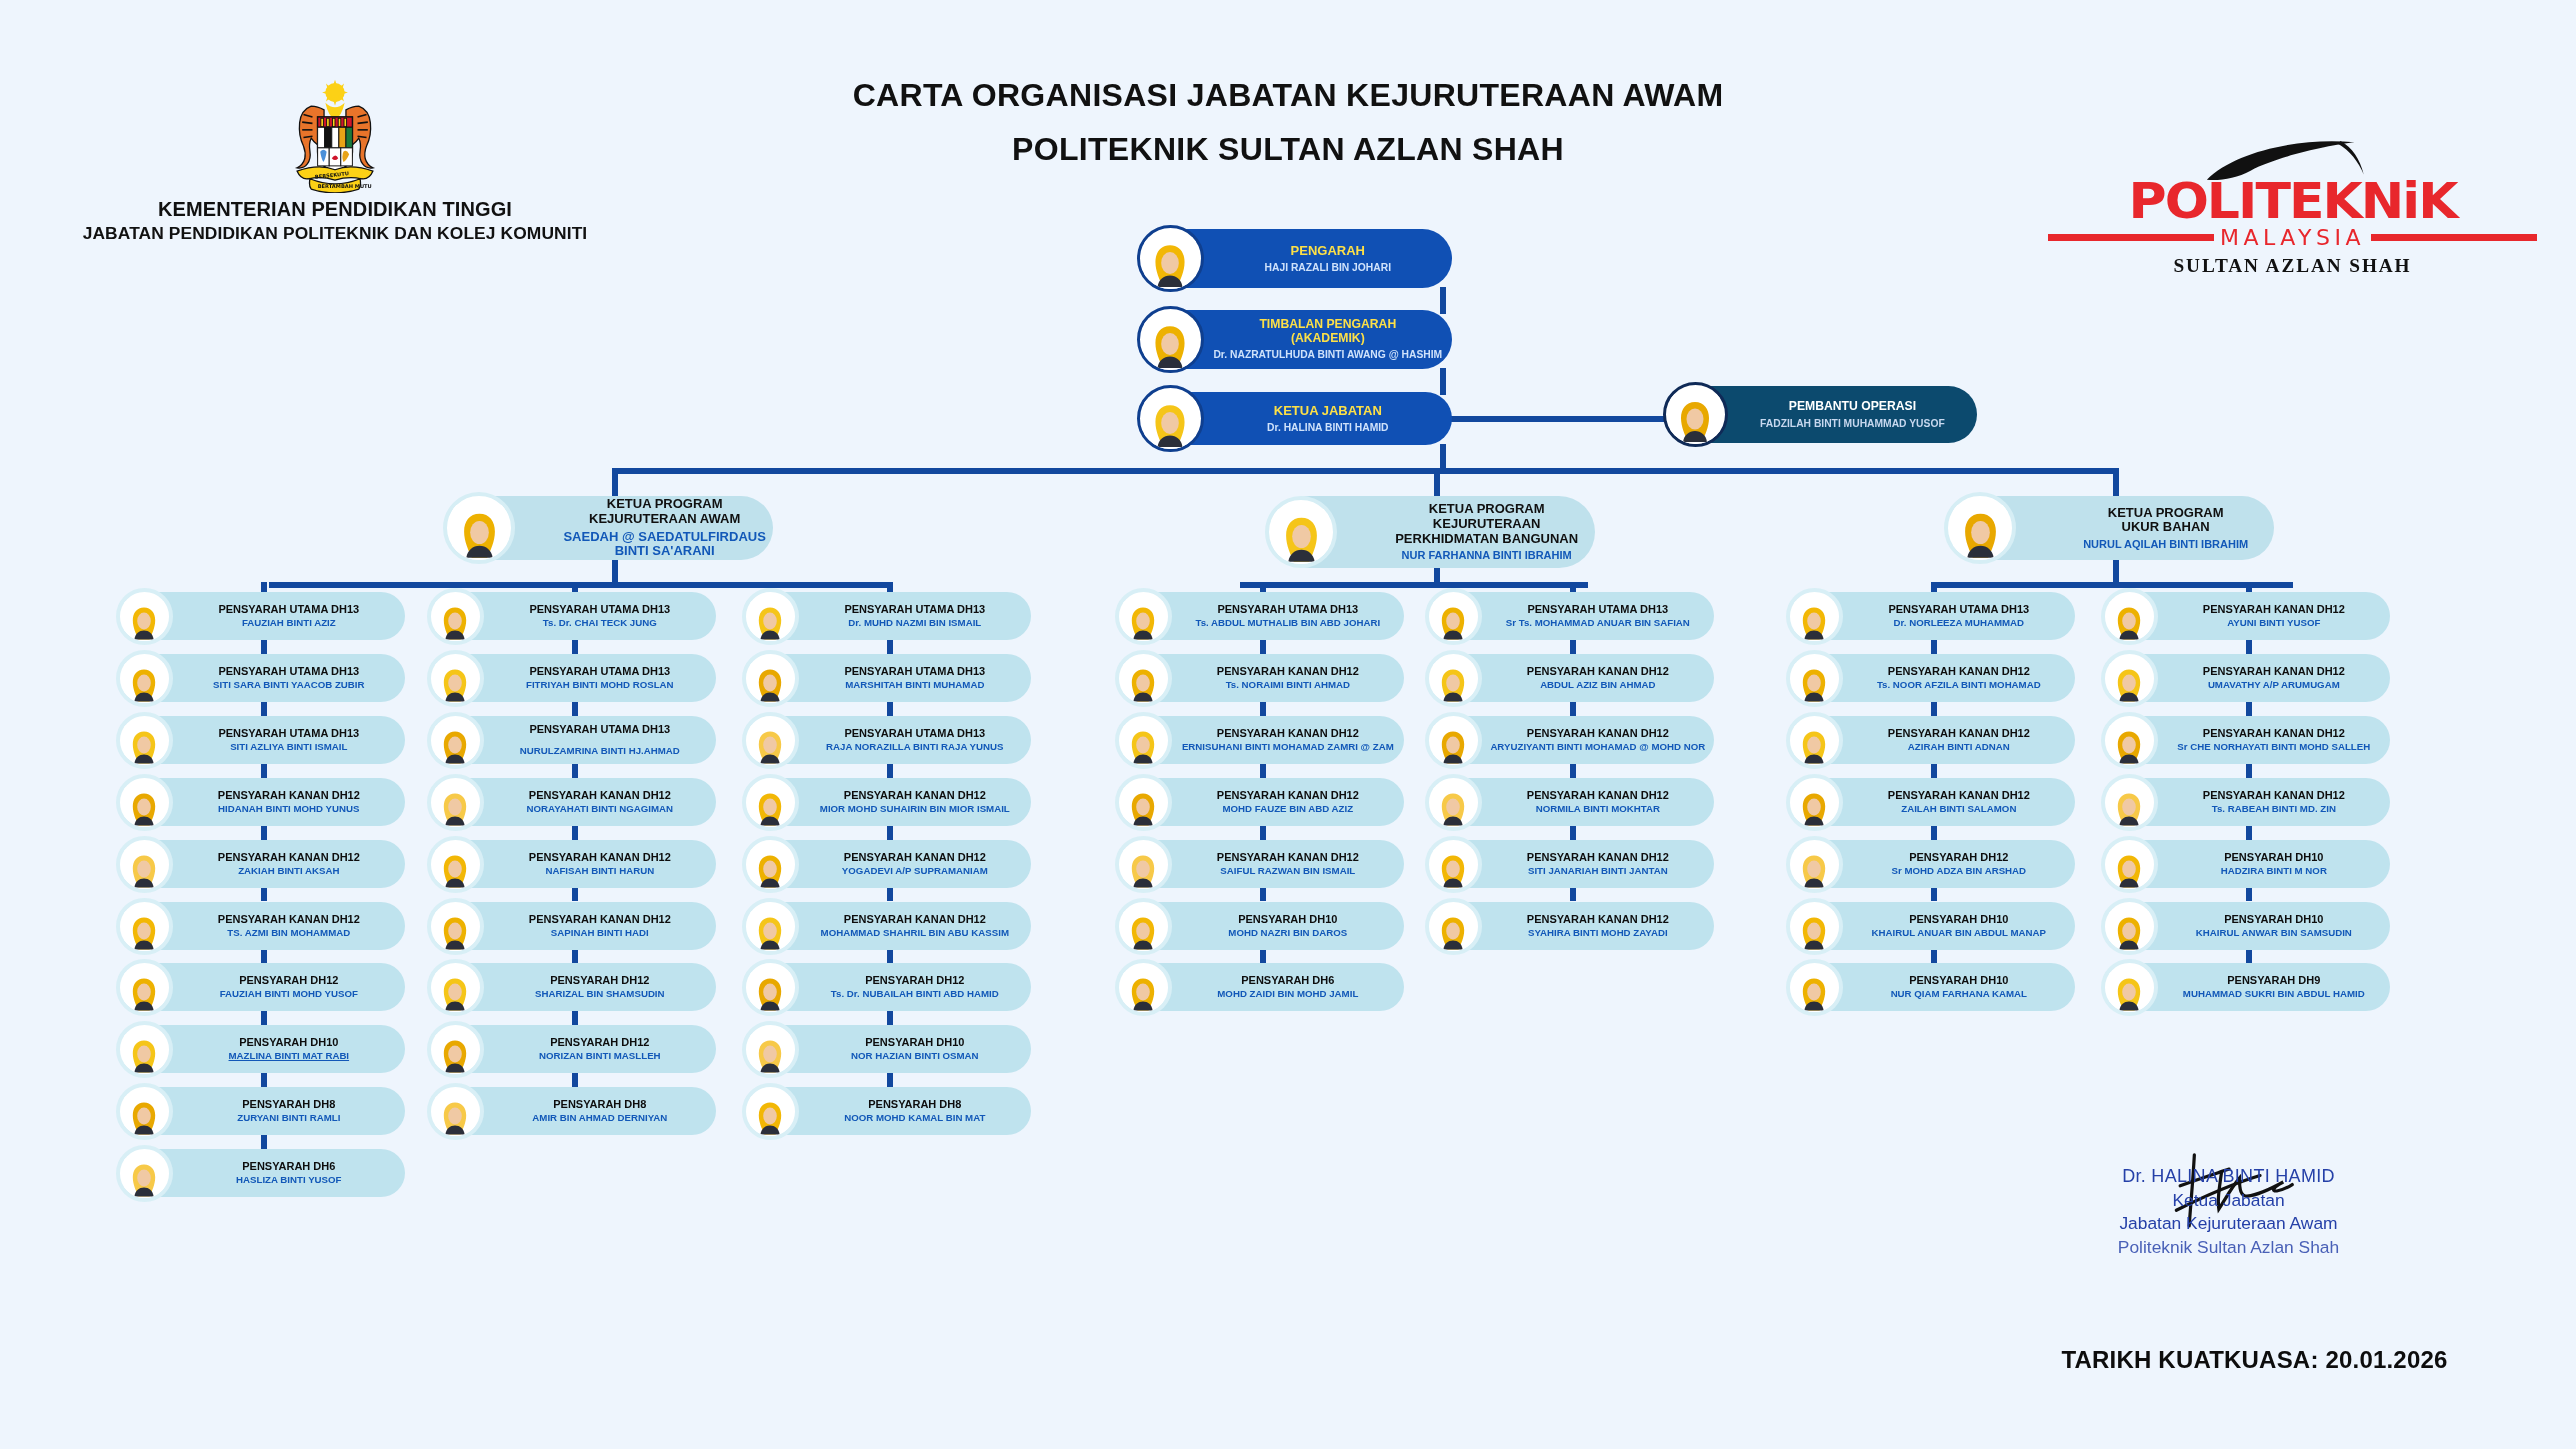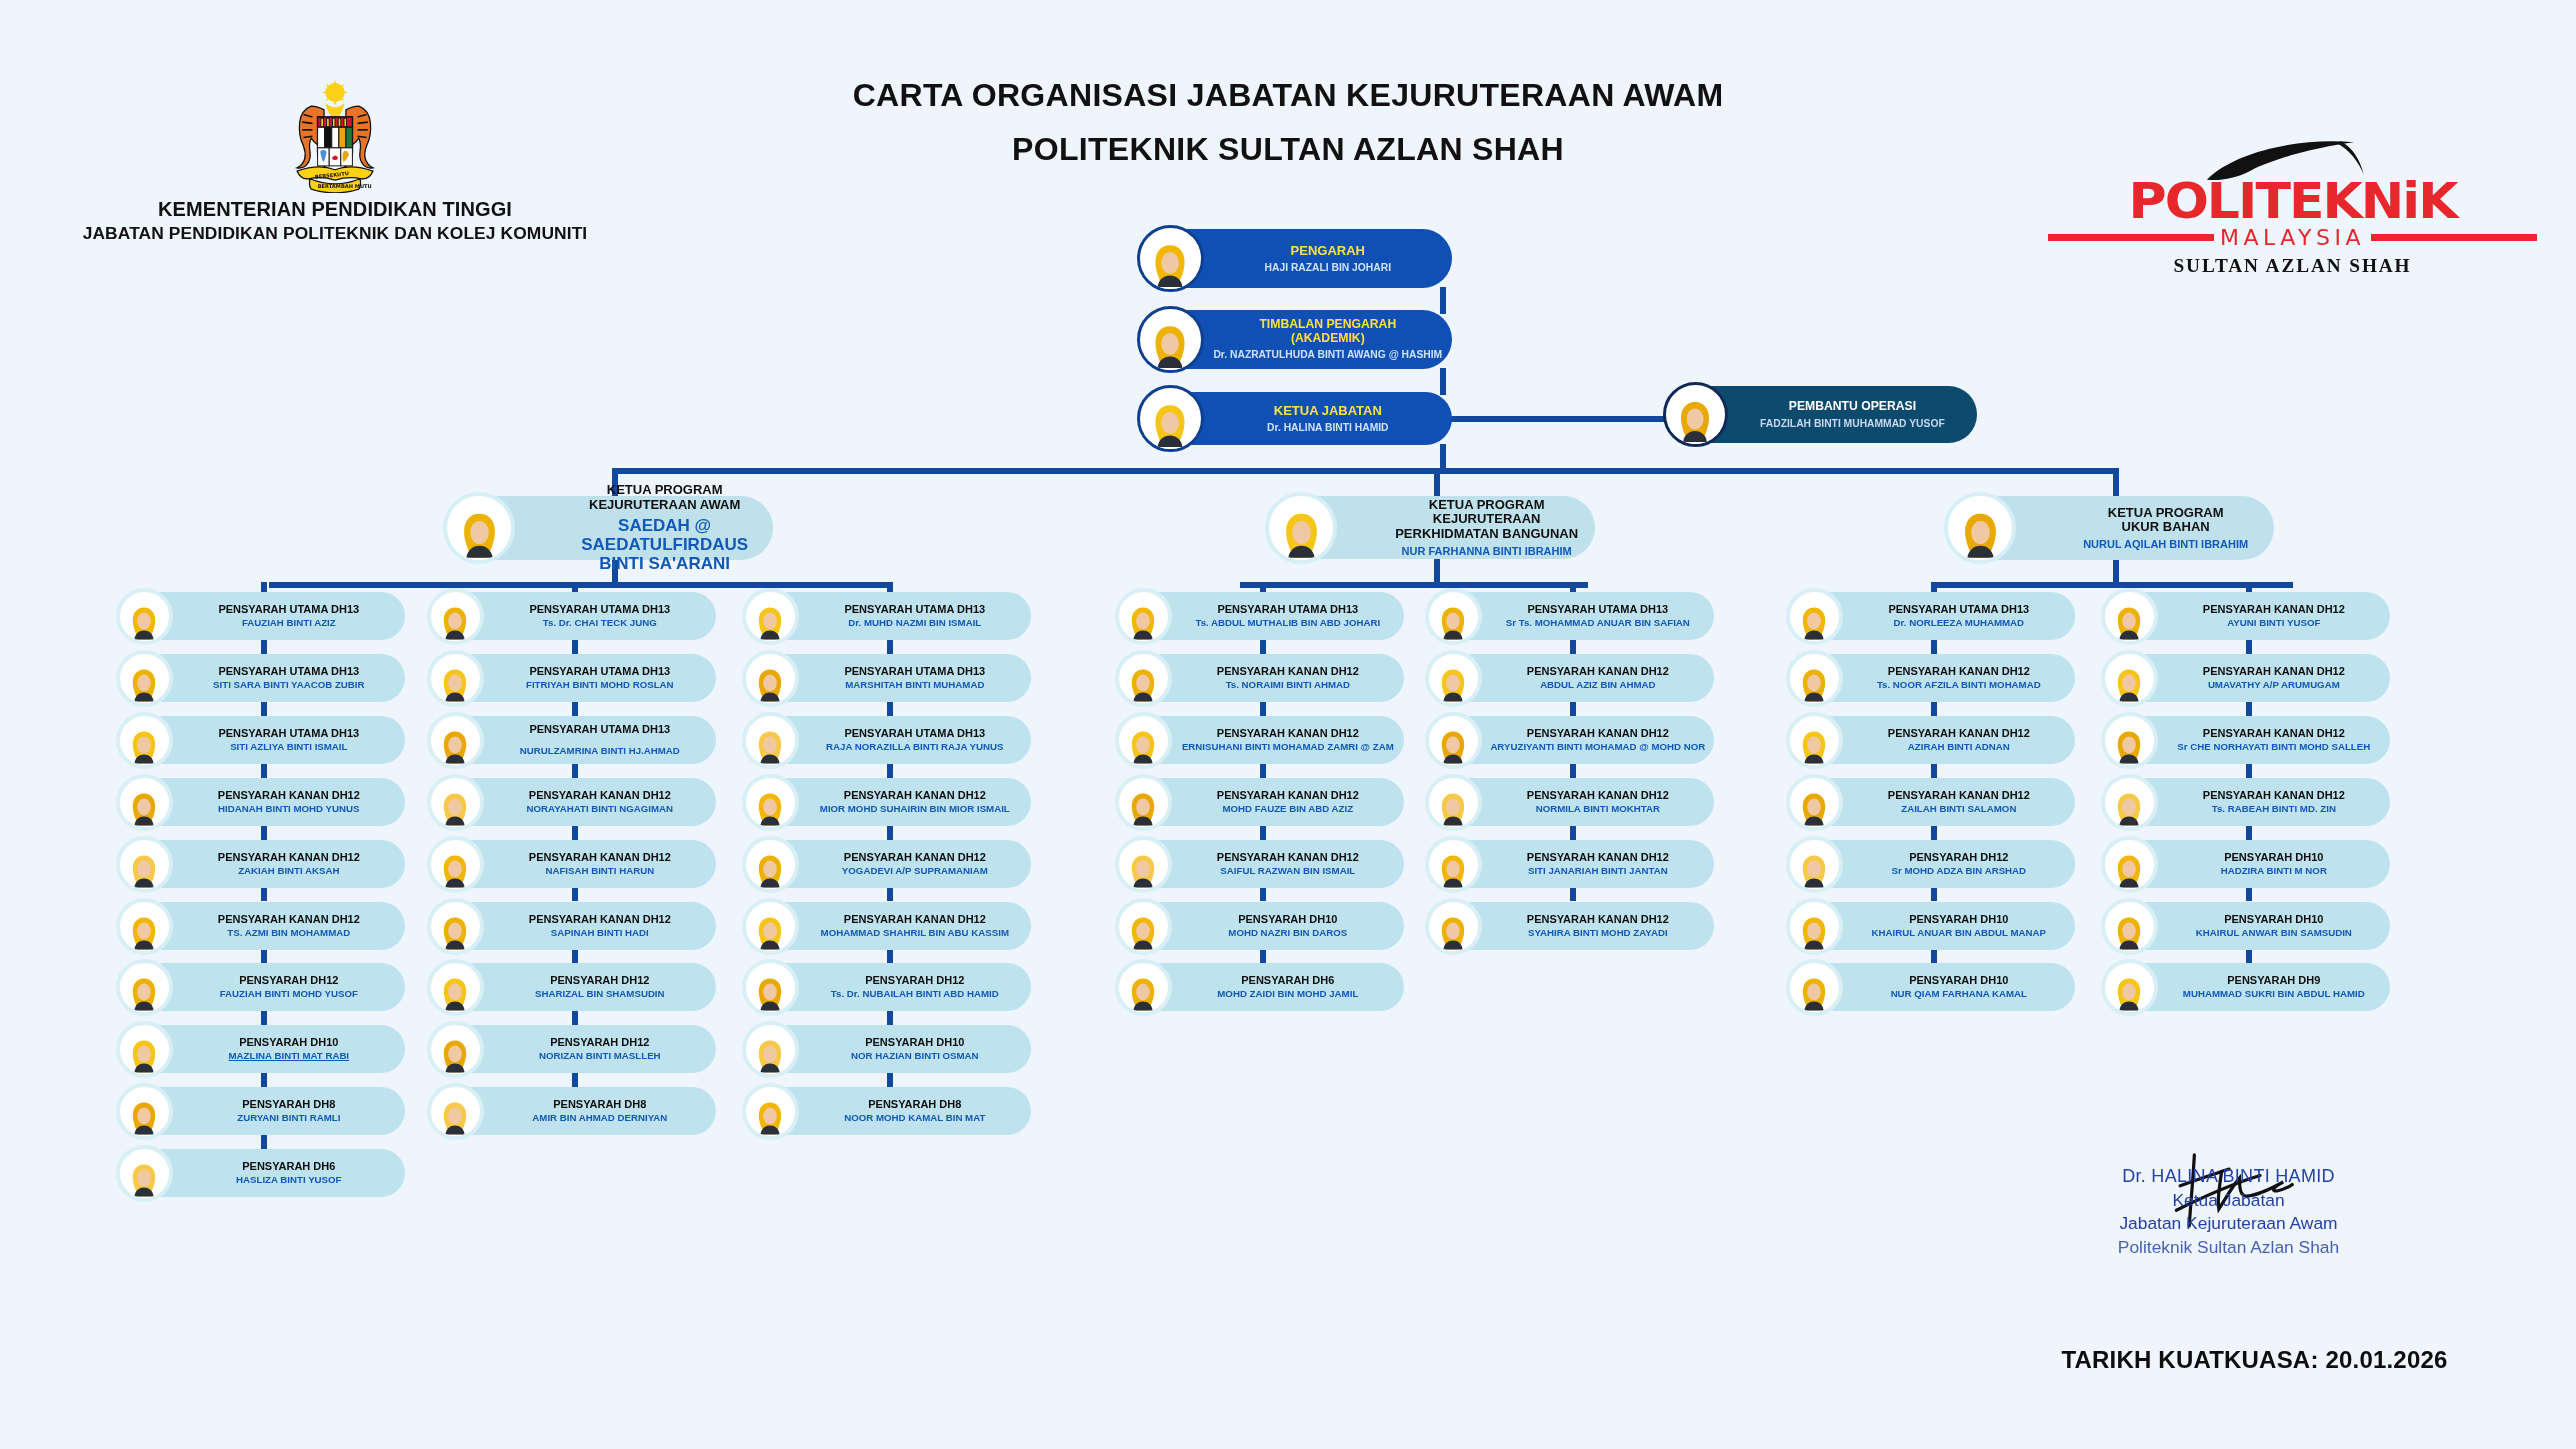--- a/index.html
+++ b/index.html
@@ -309,24 +309,24 @@
       <div class="avatar" style="width: 64px; height: 64px; margin-left: -7.7px;">
         <svg width="55" height="55" viewBox="0 0 100 100">
           <rect width="100" height="100" fill="#ffffff"></rect>
           <path d="M50 16 C68 16 78 30 78 48 C78 66 70 82 64 96 L36 96 C30 82 22 66 22 48 C22 30 32 16 50 16 Z" fill="#edb100"></path>
           <ellipse cx="50" cy="50" rx="17" ry="21" fill="#f0c9a4"></ellipse>
           <path d="M26 96 C28 82 38 74 50 74 C62 74 72 82 74 96 Z" fill="#2b2f3a"></path>
         </svg>
       </div>
       <div class="txt">
         <div class="role" style="font-size: 13px;">KETUA PROGRAM<br>KEJURUTERAAN AWAM</div>
-        <div class="pname" style="font-size: 17px; margin-top: 3.2px;">SAEDAH @ SAEDATULFIRDAUS BINTI SA'ARANI</div>
-      </div>
-    </div>
-    <div class="node head" style="left: 1273px; top: 496px; width: 322px; height: 63px;">
+        <div class="pname" style="font-size: 13px; margin-top: 3.2px;">SAEDAH @ SAEDATULFIRDAUS BINTI SA'ARANI</div>
+      </div>
+    </div>
+    <div class="node head" style="left: 1273px; top: 496px; width: 322px; height: 72px;">
       <div class="avatar" style="width: 64px; height: 64px; margin-left: -7.7px;">
         <svg width="55" height="55" viewBox="0 0 100 100">
           <rect width="100" height="100" fill="#ffffff"></rect>
           <path d="M50 16 C68 16 78 30 78 48 C78 66 70 82 64 96 L36 96 C30 82 22 66 22 48 C22 30 32 16 50 16 Z" fill="#f5c518"></path>
           <ellipse cx="50" cy="50" rx="17" ry="21" fill="#f0c9a4"></ellipse>
           <path d="M26 96 C28 82 38 74 50 74 C62 74 72 82 74 96 Z" fill="#2b2f3a"></path>
         </svg>
       </div>
       <div class="txt">
         <div class="role" style="font-size: 13px;">KETUA PROGRAM KEJURUTERAAN<br>PERKHIDMATAN BANGUNAN</div>

